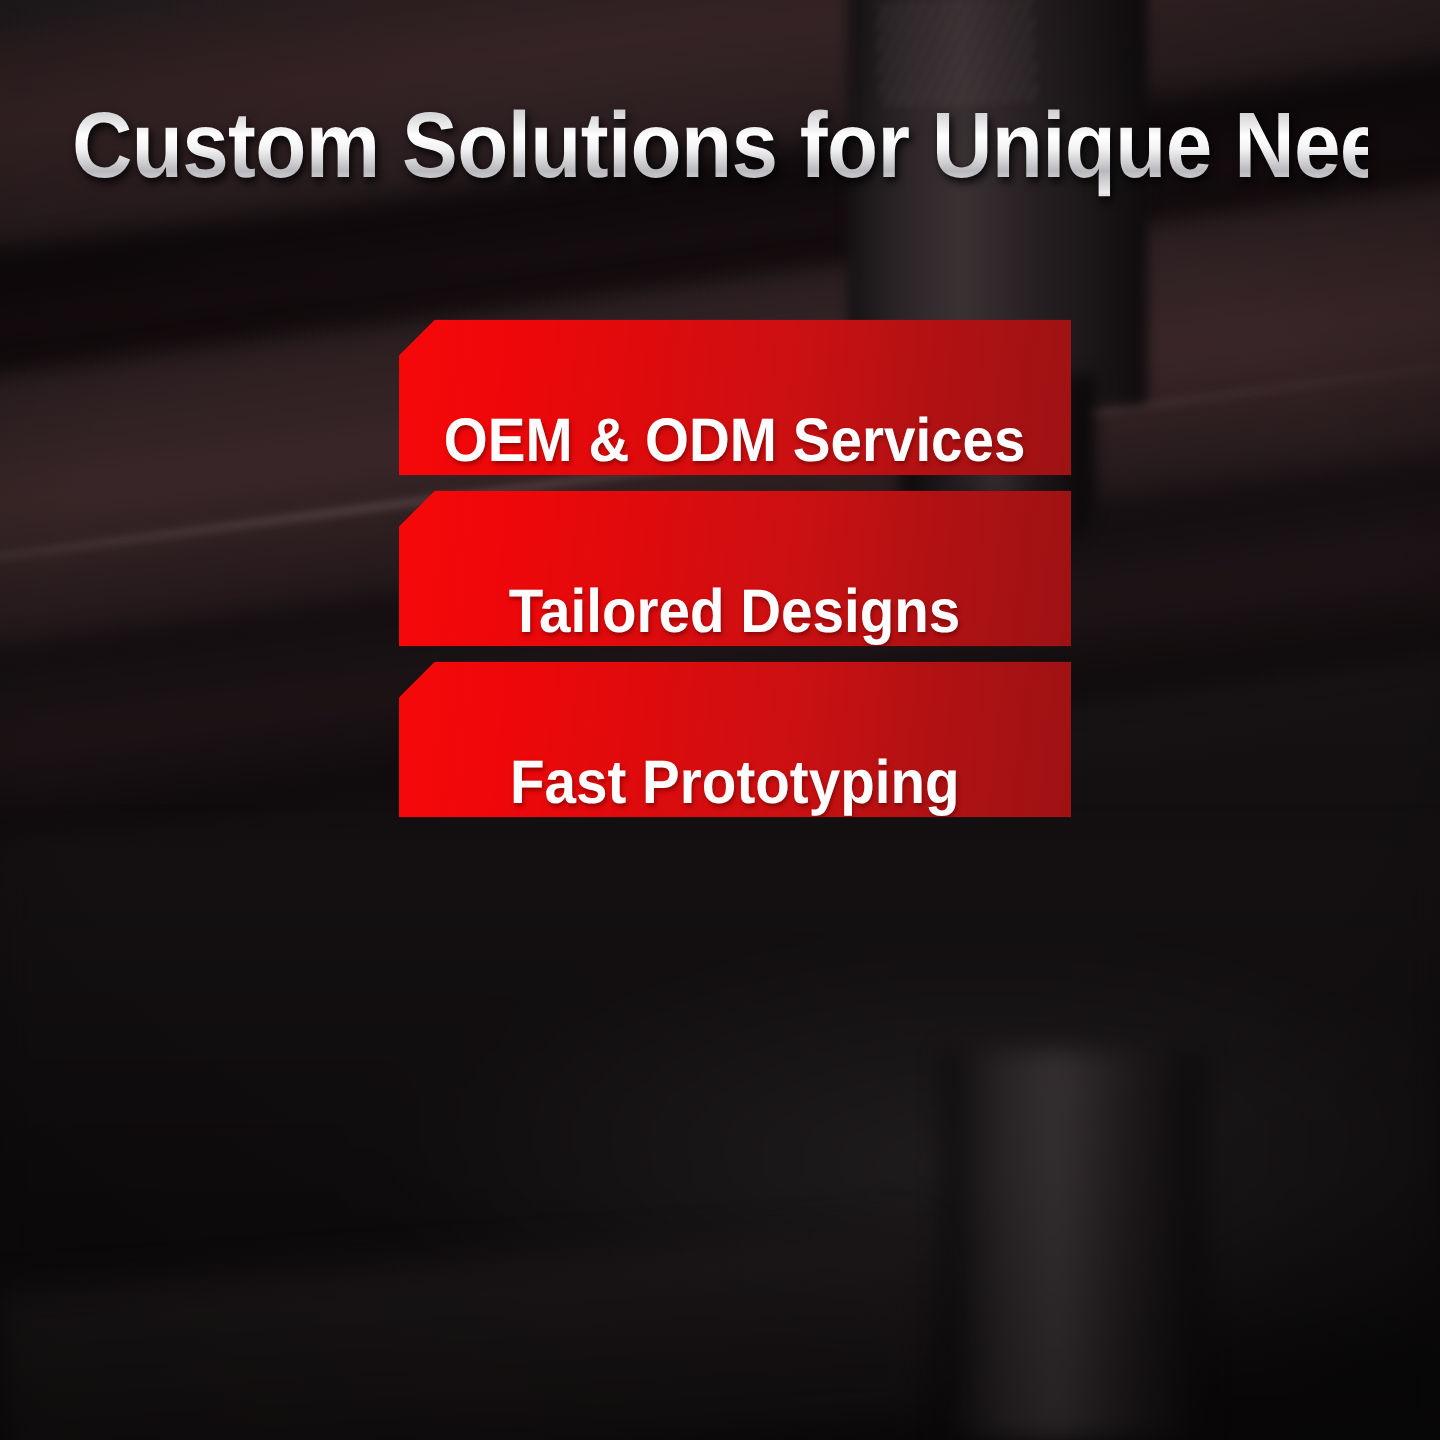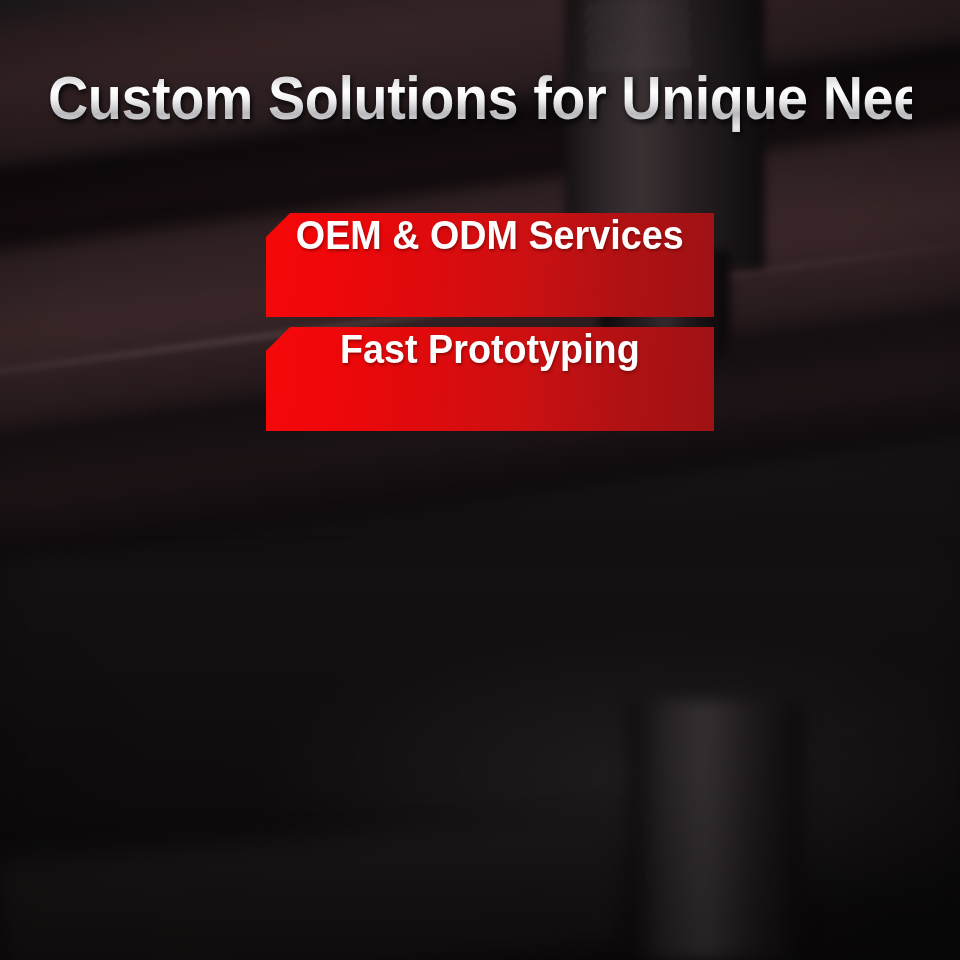--- a/index.html
+++ b/index.html
@@ -117,21 +117,21 @@
     -webkit-text-fill-color:transparent;
     filter:drop-shadow(2px 3px 3px rgba(0,0,0,.85));
   }
 
   
   .banners { position:absolute; left:266px; top:213px; width:448px; }
   .banner {
     position:relative;
     width:448px; height:104px;
     margin-bottom:10px;
-    display:flex; align-items:flex-start; justify-content:center;
+    display:flex; align-items:flex-end; justify-content:center;
     background:linear-gradient(96deg,
         #f60808 0%, #f0070a 14%, #e00a0c 34%,
         #cc1012 58%, #b21113 78%, #9e1214 100%);
     -webkit-clip-path: polygon(24px 0, 100% 0, 100% 100%, 0 100%, 0 24px);
     clip-path: polygon(24px 0, 100% 0, 100% 100%, 0 100%, 0 24px);
     filter:drop-shadow(3px 5px 7px rgba(0,0,0,.75));
   }
   .banner:last-child { margin-bottom:16px; }
   .banner-label {
     font-family:"Liberation Sans Narrow","Liberation Sans",sans-serif;
@@ -172,20 +172,23 @@
   </div>
 
   <div class="title">Custom Solutions for Unique Needs</div>
 
   <div class="banners">
 
     <div class="banner">
       <span class="banner-label">OEM &amp; ODM Services</span>
     </div>
 
+    <div class="banner">
+      <span class="banner-label">Tailored Designs</span>
+    </div>
 
     <div class="banner">
       <span class="banner-label">Fast Prototyping</span>
     </div>
 
   </div>
 
   <div class="strip">
 
     

